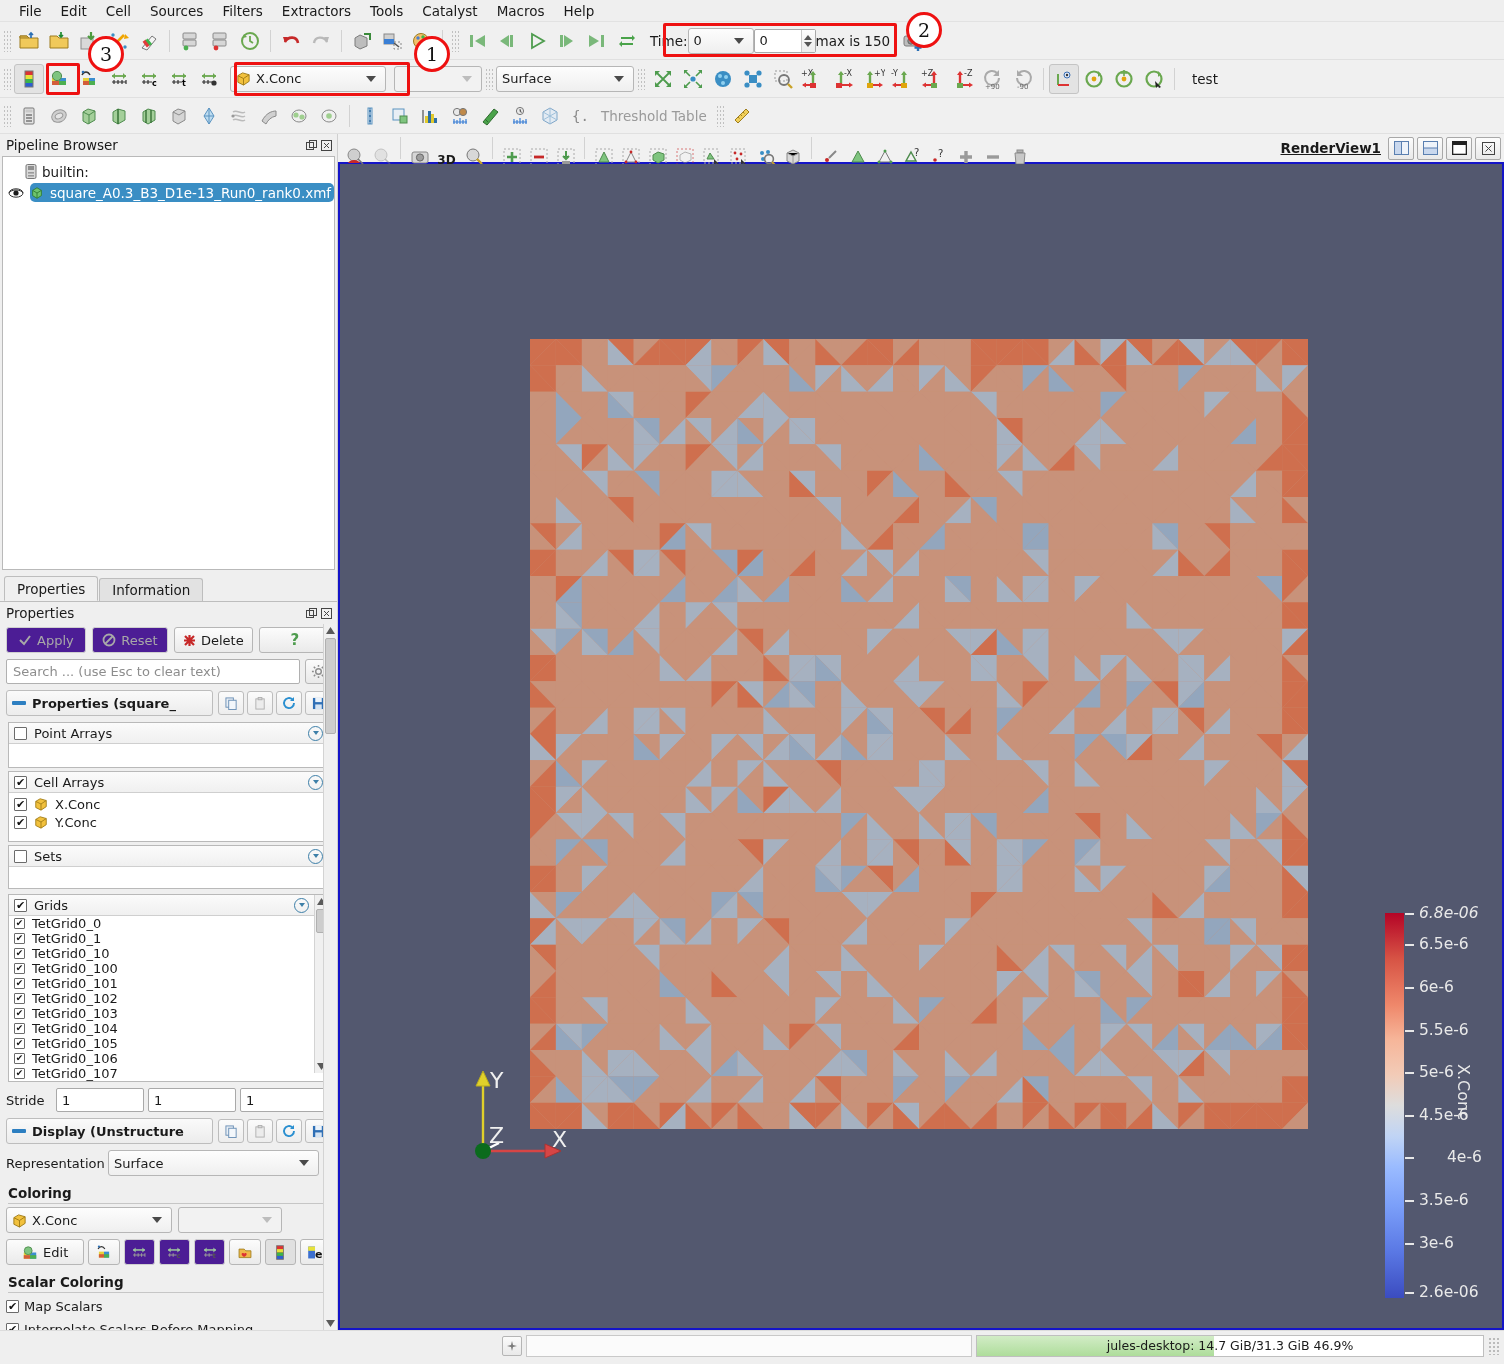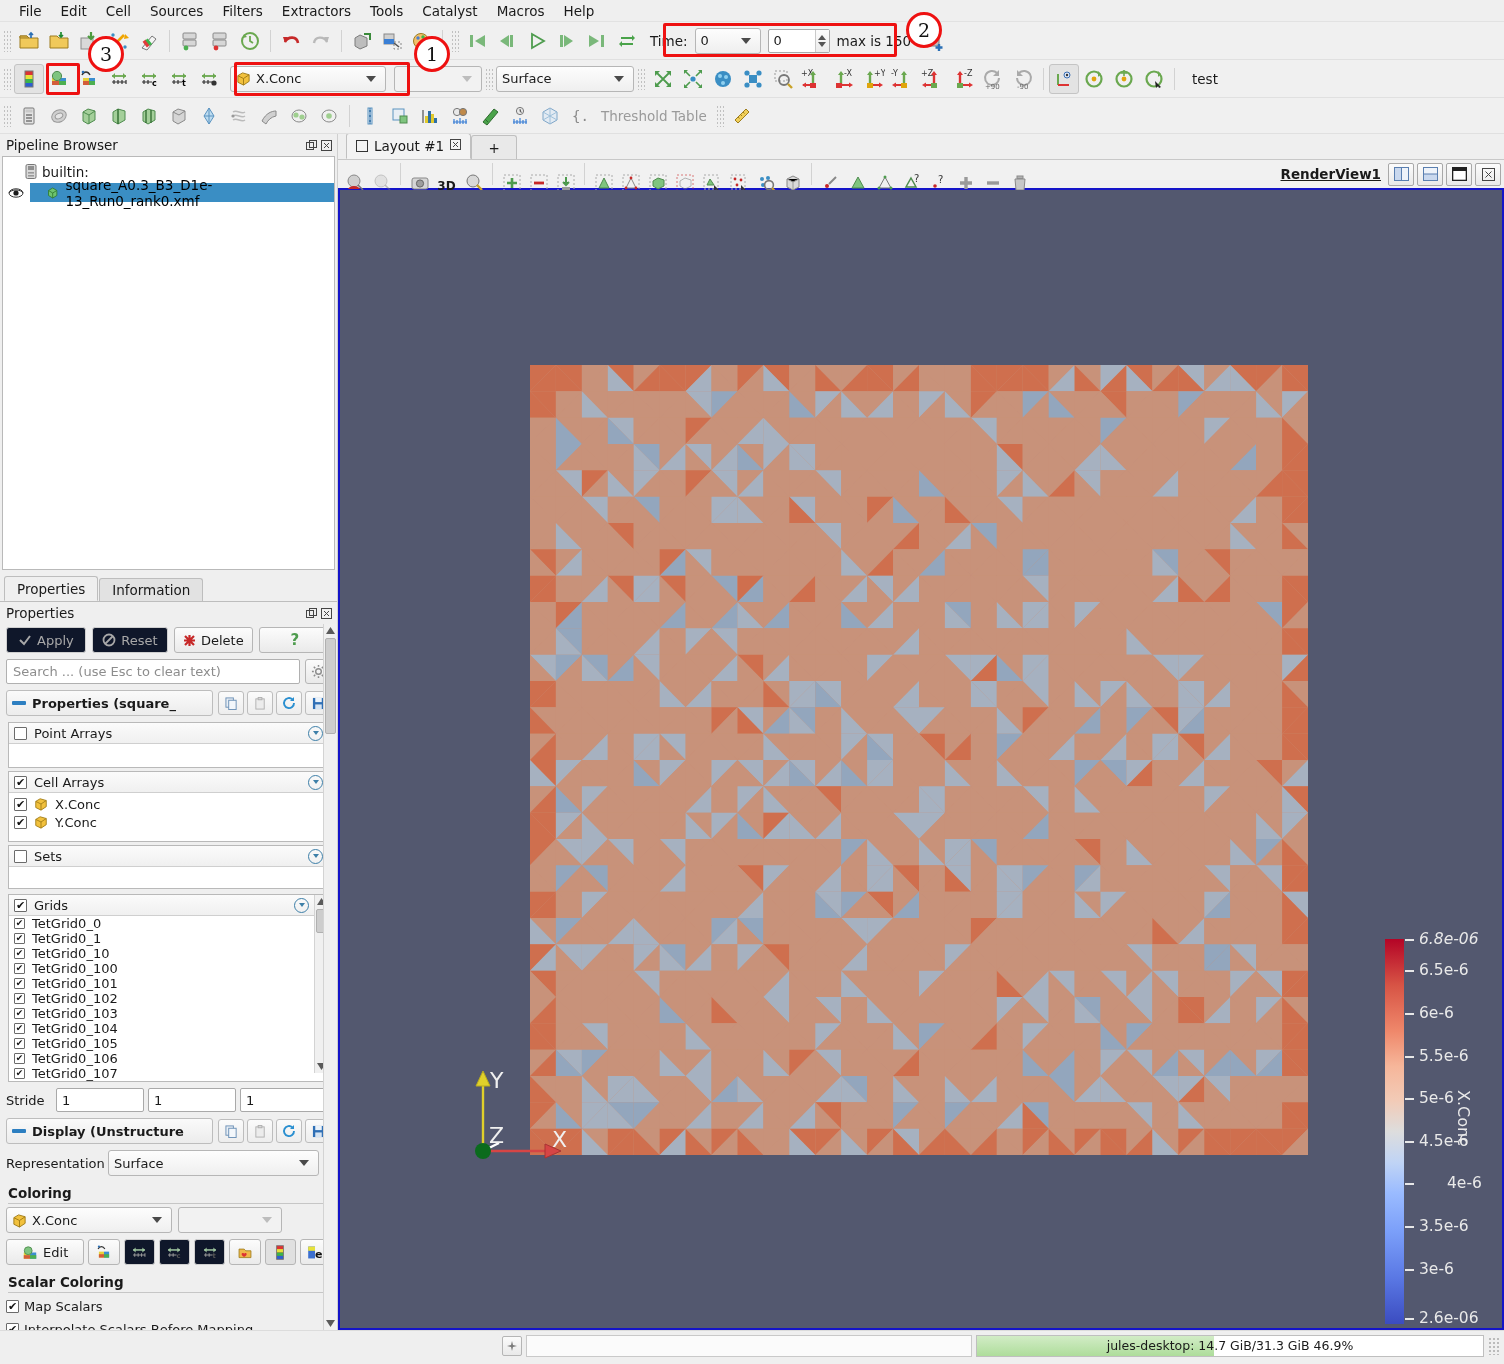--- a/index.html
+++ b/index.html
@@ -46,21 +46,21 @@
     display:flex; align-items:center; padding:0 4px 0 5px; gap:5px;
     font-size:13px; position:relative;
   }
   .combo .caret { margin-left:auto; width:0;height:0;
     border-left:5px solid transparent;border-right:5px solid transparent;
     border-top:6px solid #4a4a4a; margin-right:5px;}
   .combo.disabled { color:#a9a9a9; background:#f2f2f2; }
   .combo.disabled .caret { border-top-color:#bdbdbd; }
 
   
-  #time-group { display:flex; align-items:center; gap:7px; padding:0 8px; }
+  #time-group { display:flex; align-items:center; padding:0 8px; }
   #time-label { font-size:13.5px; }
   #time-combo { width:66px; }
   #time-spin {
     width:62px; height:24px; background:#fff; border:1px solid #a9a9a9;
     display:flex; align-items:center; padding-left:5px; font-size:13px;
     border-radius:2px; position:relative;
   }
   #time-spin .arrows { margin-left:auto; width:14px; height:100%;
     display:flex; flex-direction:column; justify-content:center; align-items:center; gap:2px;
     border-left:1px solid #cacaca; background:linear-gradient(#fcfcfc,#ececec);}
@@ -90,39 +90,39 @@
   .dock-title { height:22px; display:flex; align-items:center; padding:0 4px 0 6px;
      font-size:13.5px; background:#efefef; }
   .dock-title .btns { margin-left:auto; display:flex; gap:2px; }
   .dock-btn { width:13px;height:13px; display:flex;align-items:center;justify-content:center;
      font-size:9px; color:#444; }
 
   #pipeline-tree { margin:0 2px; background:#fff; border:1px solid #b9b9b9;
      height:414px; padding-top:4px; font-size:13.5px; }
   .pl-row { display:flex; align-items:center; height:21px; padding-left:4px; gap:5px;}
   .pl-row.builtin { padding-left:22px; }
-  .pl-row.selected { background:#3a8ec4; color:#000000; margin:0 3px 0 26px; padding-left:16px;
-      border-radius:0; }
+  .pl-row.selected { background:#3a8ec4; color:#ffffff; margin:0 3px 0 26px; padding-left:0;
+      border-radius:5px; }
   .eye { width:18px; display:flex; align-items:center; justify-content:center;}
 
   
   #prop-tabs { display:flex; align-items:flex-end; height:26px; padding-left:4px;
      border-bottom:1px solid #bdbdbd; margin-top:6px; }
   .ptab { height:23px; padding:0 12px; display:flex;align-items:center;
      font-size:13.5px; border:1px solid #bdbdbd; border-bottom:none;
      background:#e2e2e2; border-radius:3px 3px 0 0; margin-right:1px;}
   .ptab.active { background:#efefef; height:25px; border-bottom:1px solid #efefef; }
 
   #props-body { flex:1; overflow:hidden; position:relative; padding:0 0 0 0;}
   .row { display:flex; align-items:center; gap:5px; padding:3px 6px; }
 
   .pbtn { height:26px; display:flex; align-items:center; justify-content:center;
      gap:5px; border:1px solid #b6b6b6; border-radius:3px;
      background:linear-gradient(#fcfcfc,#eaeaea); font-size:13px; padding:0 8px; }
-  .pbtn.dis { color:#a8a8a8; background:#0f172a; border-color:#cfcfcf; }
+  .pbtn.dis { color:#a8a8a8; background:#4c1d95; border-color:#cfcfcf; }
 
   #search-box { flex:1; height:25px; background:#fff; border:1px solid #b0b0b0;
      border-radius:2px; display:flex; align-items:center; padding-left:6px;
      color:#8d8d8d; font-size:13px; }
   #search-gear { width:26px;height:25px; border:1px solid #b6b6b6;border-radius:3px;
      background:linear-gradient(#fbfbfb,#e9e9e9); display:flex;align-items:center;justify-content:center;}
 
   .section-head { display:flex; align-items:center; gap:6px; height:26px;
      border:1px solid #bdbdbd; border-radius:3px; background:linear-gradient(#fafafa,#ececec);
      padding:0 5px; font-weight:bold; font-size:13px; flex:1; }
@@ -1232,35 +1232,20 @@
               <path d="M4.5 7L0 0h9z" fill="#5a5a5a"></path>
             </svg>
         </div>
       </div>
 
     </div>
   </div>
 
   <div id="right">
 
-    <div id="layout-tabs">
-      <div class="ltab active">
-        <span class="ltab-sq"></span>
-        <span>Layout #1</span>
-        <span class="ltab-x">
-          <svg width="11" height="11" viewBox="0 0 11 11">
-              <rect x="0.5" y="0.5" width="10" height="10" fill="none" stroke="#444"></rect>
-              <path d="M3 3l5 5M8 3l-5 5" stroke="#444"></path>
-            </svg>
-        </span>
-      </div>
-      <div class="ltab ltab-plus">
-        <span>+</span>
-      </div>
-    </div>
 
     <div id="view-toolbar">
       <div class="tbtn">
         <svg width="20" height="20" viewBox="0 0 20 20">
             <circle cx="9" cy="8" r="6" fill="#cfcfcf" stroke="#888"></circle>
             <path d="M3 16c2-4 10-4 12 0" fill="#c62828"></path>
             <path d="M13 12l5 5" stroke="#777" stroke-width="1.6"></path>
           </svg>
       </div>
       <div class="tbtn">

